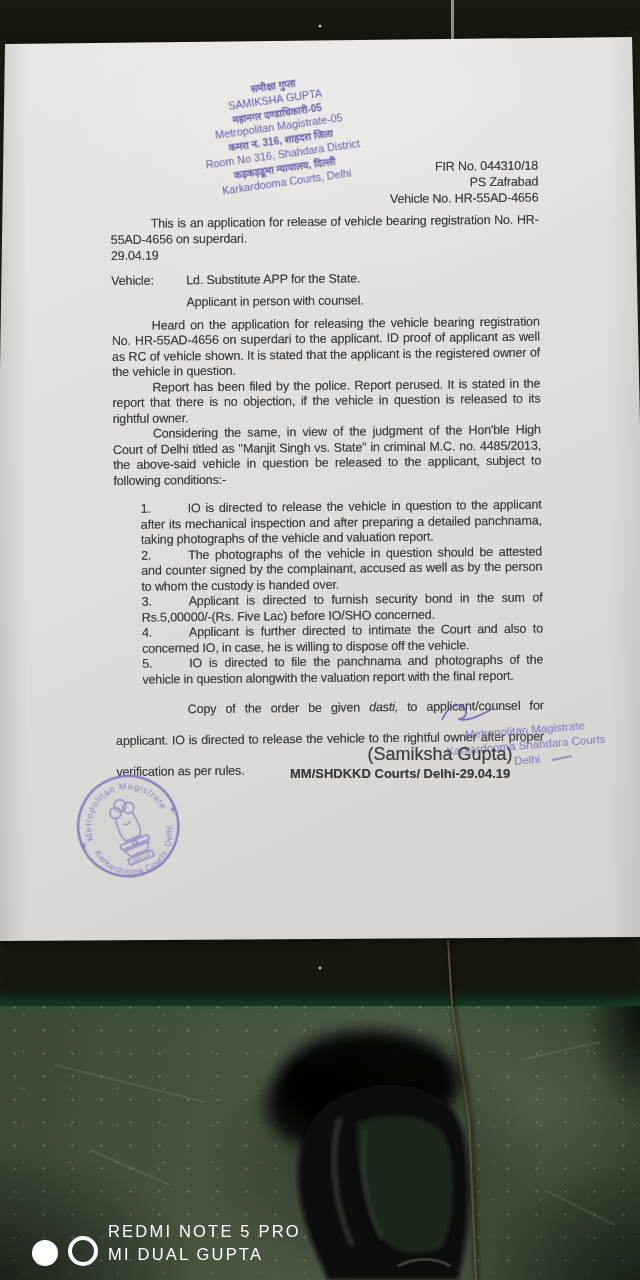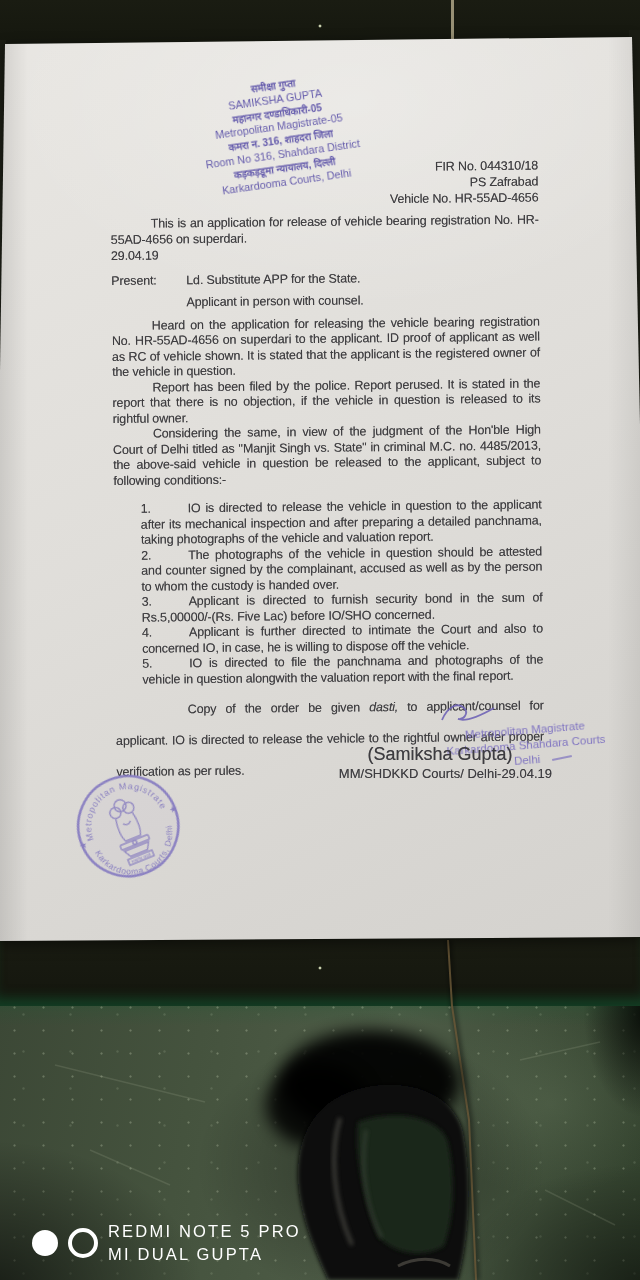--- a/index.html
+++ b/index.html
@@ -72,29 +72,29 @@
 
   
   .stamp{position:absolute;color:#5b51a8;filter:blur(.45px);opacity:.93;}
   .stamp-top{left:160px;top:79px;width:240px;text-align:center;transform:rotate(-8deg);}
   .stamp-top .hn{font-size:10px;line-height:13.8px;font-weight:bold;}
   .stamp-top .en{font-size:10.8px;line-height:13.8px;}
   .stamp-sig{left:420px;top:723px;width:212px;text-align:center;transform:rotate(-4.5deg);
              font-size:11.5px;line-height:15px;color:#7a6ec0;z-index:1;}
   .sig-name{position:absolute;left:330px;top:744px;width:220px;text-align:center;color:#3d3c40;
             font-size:18px;z-index:2;text-shadow:0 0 .6px rgba(62,61,64,.6);}
-  .sig-court{position:absolute;left:290px;top:766px;width:262px;text-align:right;color:#3d3c40;
-             font-size:13px;z-index:2;text-shadow:0 0 .6px rgba(62,61,64,.6);}
+  .sig-court{position:absolute;left:290px;top:766px;width:262px;text-align:left;color:#3d3c40;
+             font-size:13px;z-index:2;text-shadow:0 0 .6px rgba(62,61,64,.6);font-weight:bold;}
   .sig-squiggle{position:absolute;left:438px;top:698px;z-index:3;}
   .sig-dash{position:absolute;left:552px;top:757px;width:20px;height:2px;background:#8a80c2;
             transform:rotate(-12deg);opacity:.8;}
   .seal{position:absolute;left:64px;top:764px;transform:rotate(-22deg);opacity:.88;filter:blur(.35px);}
 
   
-  .wm{position:absolute;left:32px;top:1220px;display:flex;align-items:center;gap:10px;z-index:6;}
+  .wm{position:absolute;left:32px;top:1220px;display:flex;align-items:flex-end;gap:10px;z-index:6;}
   .wm-dot{width:26px;height:26px;border-radius:50%;background:#fff;}
   .wm-ring{width:22px;height:22px;border-radius:50%;border:4px solid #fff;}
   .wm-text{color:#fff;font-size:16.5px;line-height:23px;letter-spacing:2.2px;font-weight:400;}
 </style>
 </head>
 <body>
 
 <div class="stage">
 
   <div class="floor"></div>
@@ -154,21 +154,21 @@
     <div class="doc">
       <div class="fir">
         <div>FIR No. 044310/18</div>
         <div>PS Zafrabad</div>
         <div>Vehicle No. HR-55AD-4656</div>
       </div>
 
       <p class="p indent intro">This is an application for release of vehicle bearing registration No. HR-55AD-4656 on superdari.</p>
       <p class="p date-line">29.04.19</p>
 
-      <p class="p present-row"><span class="present-label">Present:</span><span>Ld. Substitute APP for the State.</span></p>
+      <p class="p present-row"><span class="present-label">Vehicle:</span><span>Ld. Substitute APP for the State.</span></p>
       <p class="p present-2">Applicant in person with counsel.</p>
 
       <p class="p indent bodypara first-body">Heard on the application for releasing the vehicle bearing registration No. HR-55AD-4656 on superdari to the applicant. ID proof of applicant as well as RC of vehicle shown. It is stated that the applicant is the registered owner of the vehicle in question.</p>
       <p class="p indent bodypara">Report has been filed by the police. Report perused. It is stated in the report that there is no objection, if the vehicle in question is released to its rightful owner.</p>
       <p class="p indent bodypara">Considering the same, in view of the judgment of the Hon'ble High Court of Delhi titled as "Manjit Singh vs. State" in criminal M.C. no. 4485/2013, the above-said vehicle in question be released to the applicant, subject to following conditions:-</p>
 
       <div class="list">
         <p class="li"><span class="num">1.</span><span>IO is directed to release the vehicle in question to the applicant after its mechanical inspection and after preparing a detailed panchnama, taking photographs of the vehicle and valuation report.</span></p>
         <p class="li"><span class="num">2.</span><span>The photographs of the vehicle in question should be attested and counter signed by the complainant, accused as well as by the person to whom the custody is handed over.</span></p>
         <p class="li"><span class="num">3.</span><span>Applicant is directed to furnish security bond in the sum of Rs.5,00000/-(Rs. Five Lac) before IO/SHO concerned.</span></p>

